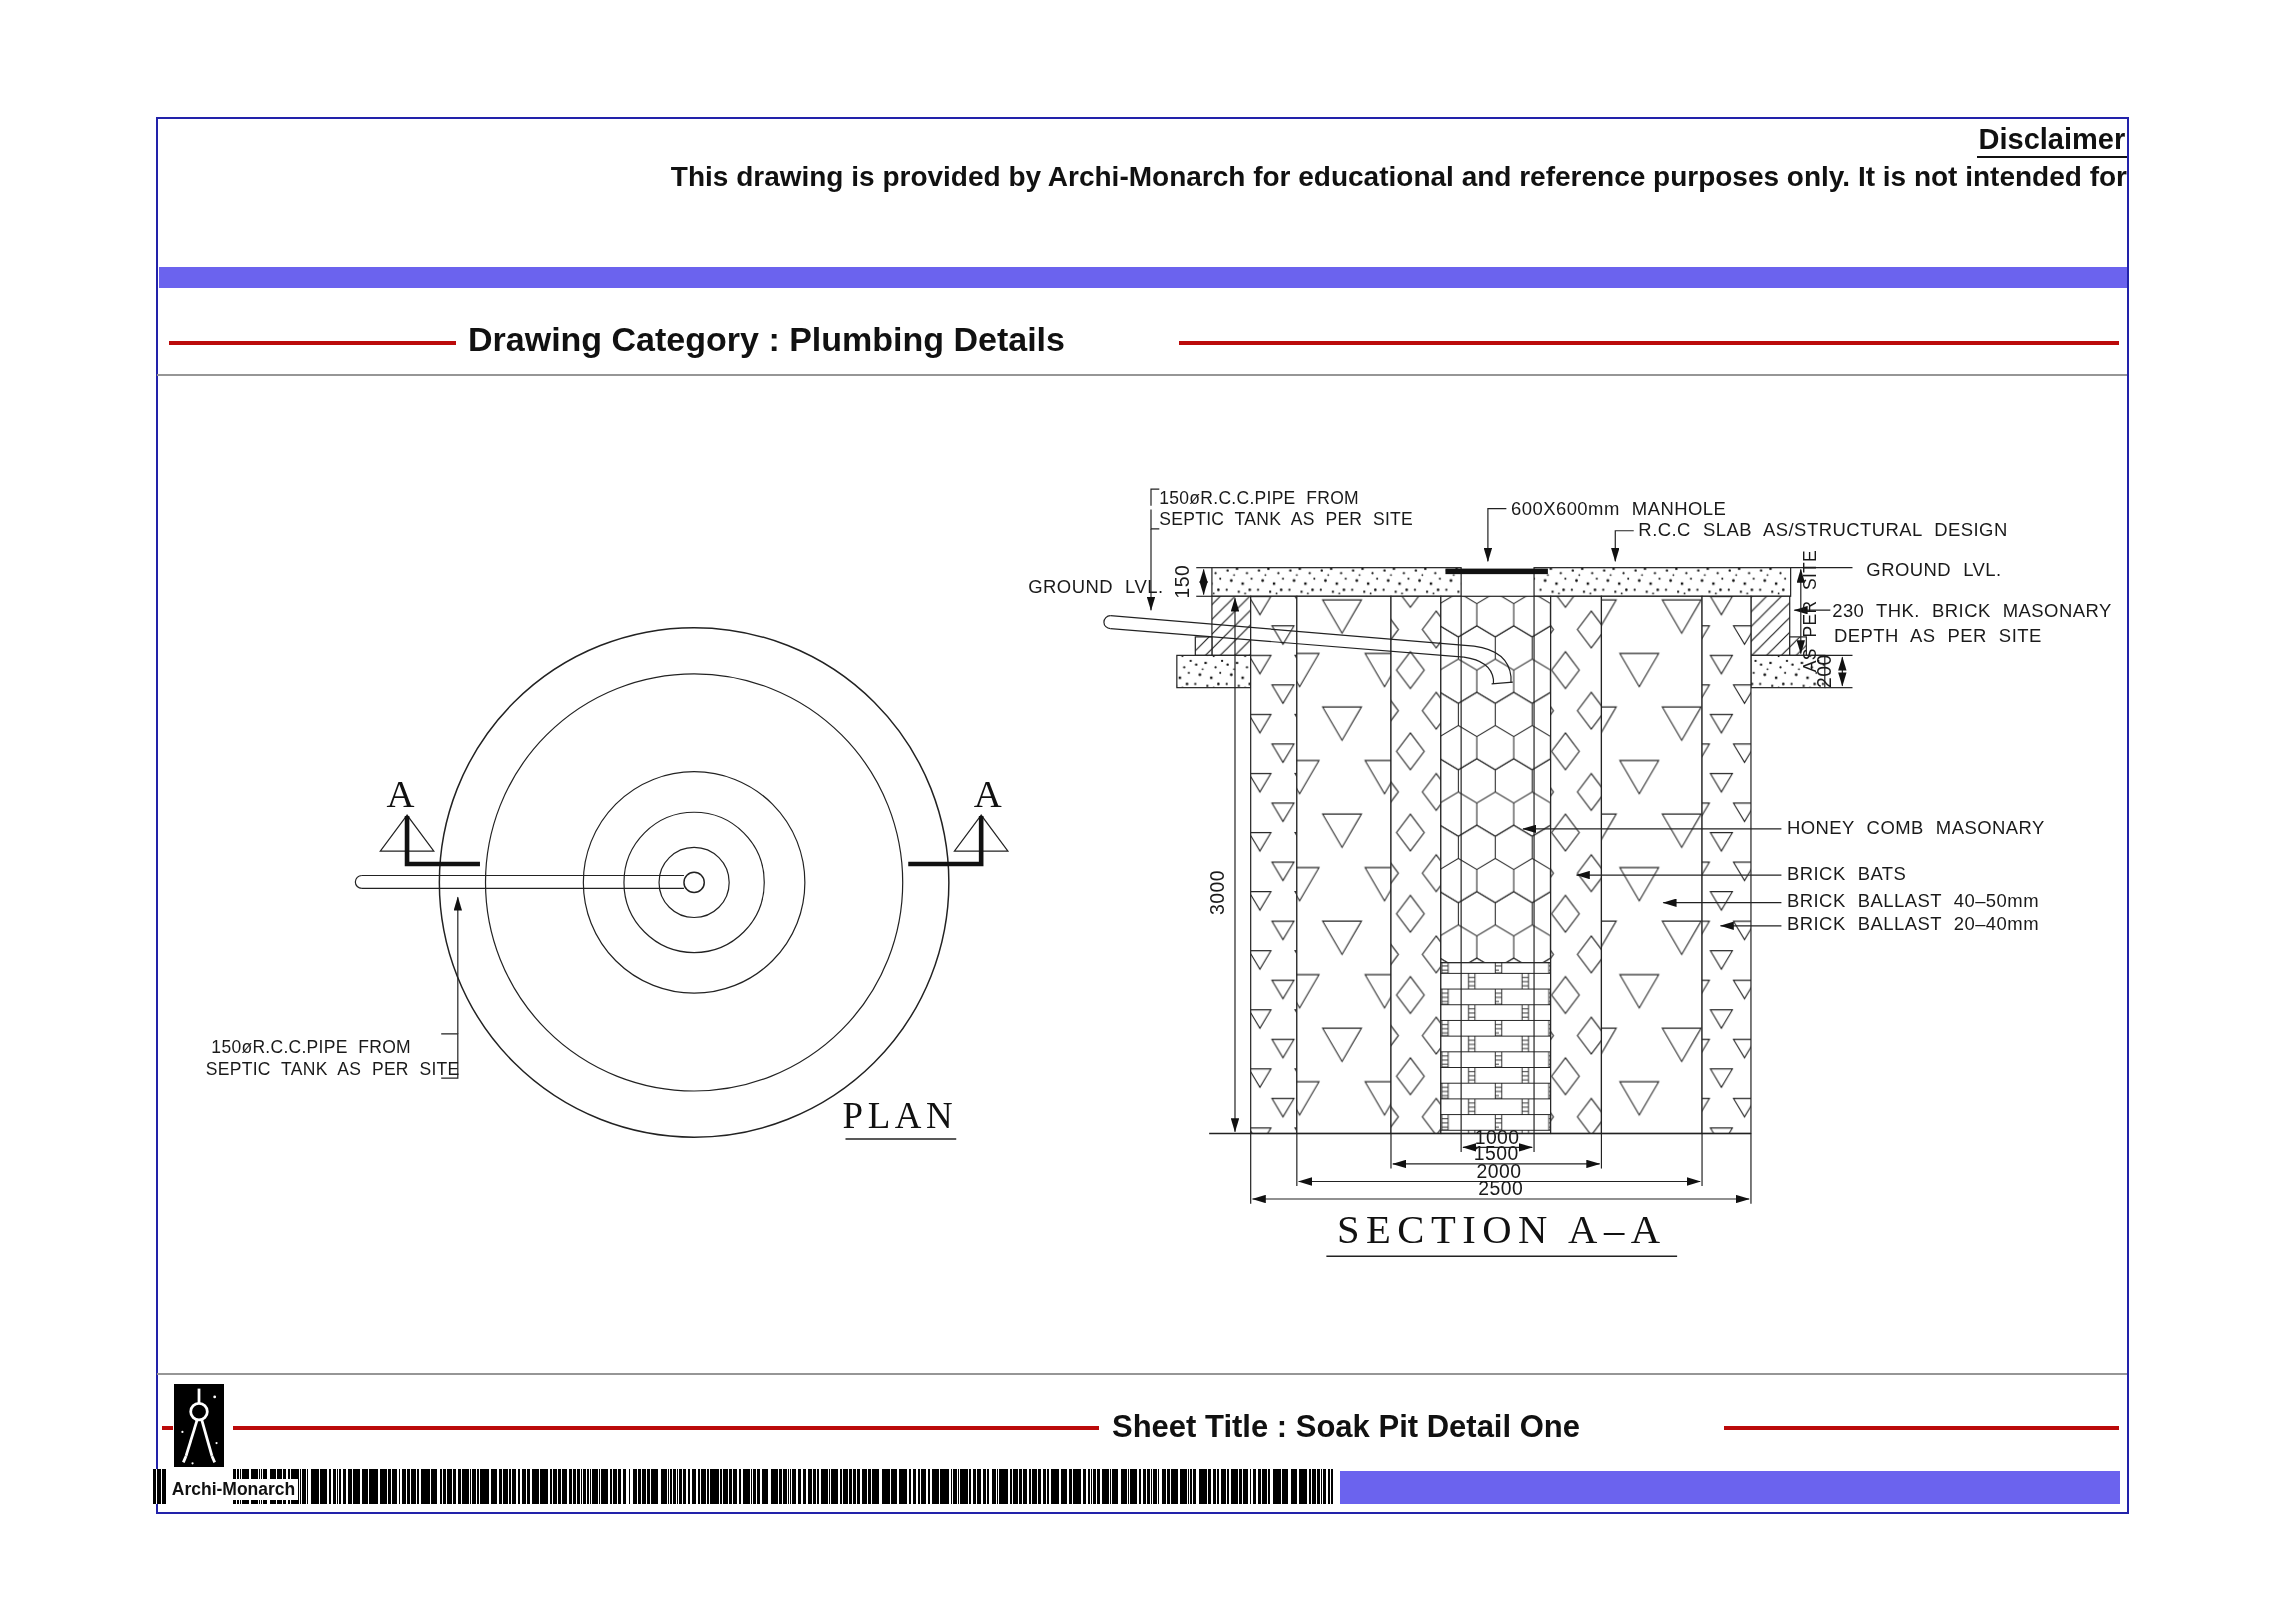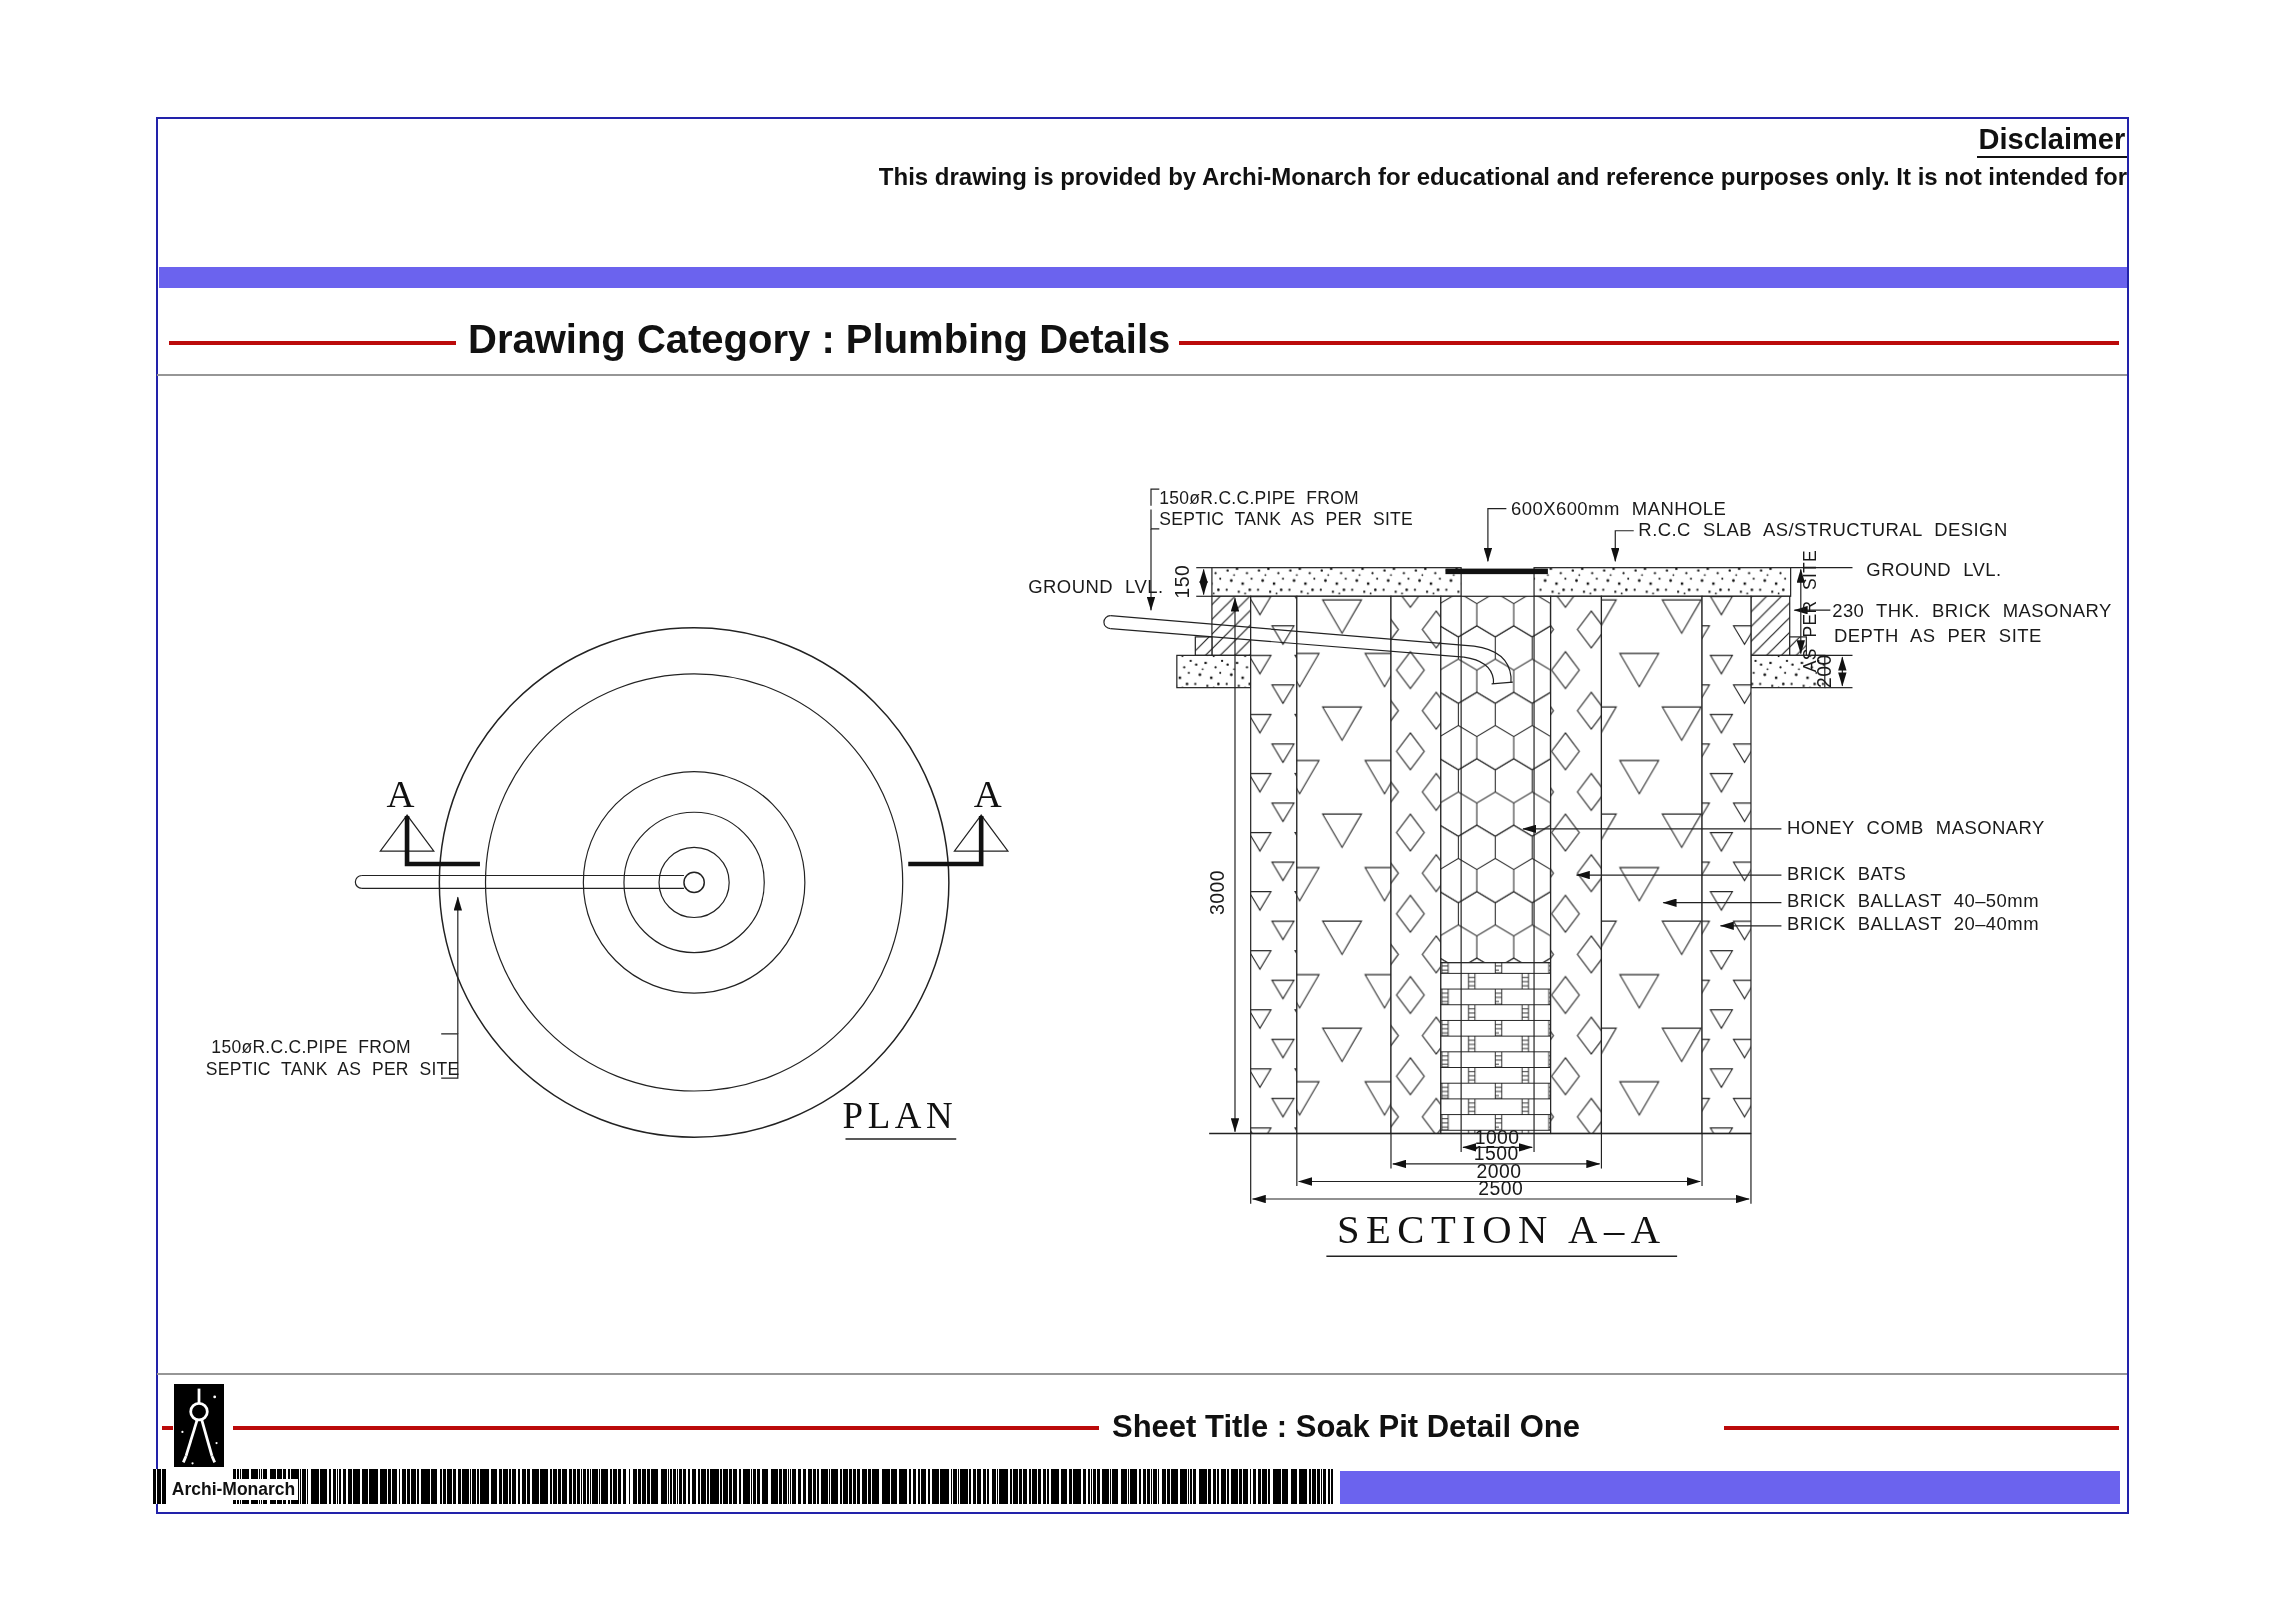--- a/index.html
+++ b/index.html
@@ -6,25 +6,25 @@
   body{width:2290px;height:1619px;position:relative;overflow:hidden;
        font-family:"Liberation Sans",sans-serif;color:#111;}
   .abs{position:absolute;}
   
   .page-frame{left:156px;top:117px;width:1973px;height:1397px;
       border:2.8px solid #2222aa;box-sizing:border-box;background:transparent;}
   
   .disclaimer{left:159px;top:123px;width:1968px;text-align:right;}
   .disclaimer .t{font-size:29px;font-weight:bold;border-bottom:2.8px solid #111;
       display:inline-block;padding:0 1.8px;line-height:33px;}
-  .disclaimer .l{font-size:24px;font-weight:bold;line-height:37px;}
+  .disclaimer .l{font-size:28px;font-weight:bold;line-height:37px;}
   .bar{background:#6b63ee;}
   .topbar{left:159px;top:267px;width:1968px;height:21px;}
   .redline{background:#bb0a0a;height:3.7px;}
-  .heading-text{font-size:40px;font-weight:bold;line-height:37px;white-space:nowrap;}
+  .heading-text{font-size:34px;font-weight:bold;line-height:37px;white-space:nowrap;}
   .grayline{background:#969696;height:1.8px;}
   
   .sheet-title{font-size:31px;font-weight:bold;white-space:nowrap;}
   .brand{font-size:17.5px;font-weight:bold;white-space:nowrap;background:#fff;padding:0 2.8px;}
   .barcode{height:35px;background-color:#fff;background-image:
      repeating-linear-gradient(90deg,#000 0 1.8px,rgba(0,0,0,0) 1.8px 4.6px),
      repeating-linear-gradient(90deg,#000 0 0.9px,rgba(0,0,0,0) 0.9px 6.5px),
      repeating-linear-gradient(90deg,#000 0 2.8px,rgba(0,0,0,0) 2.8px 10px),
      repeating-linear-gradient(90deg,#000 0 0.9px,rgba(0,0,0,0) 0.9px 3.7px);}
   .logo-box{width:50px;height:83px;background:#000;}

